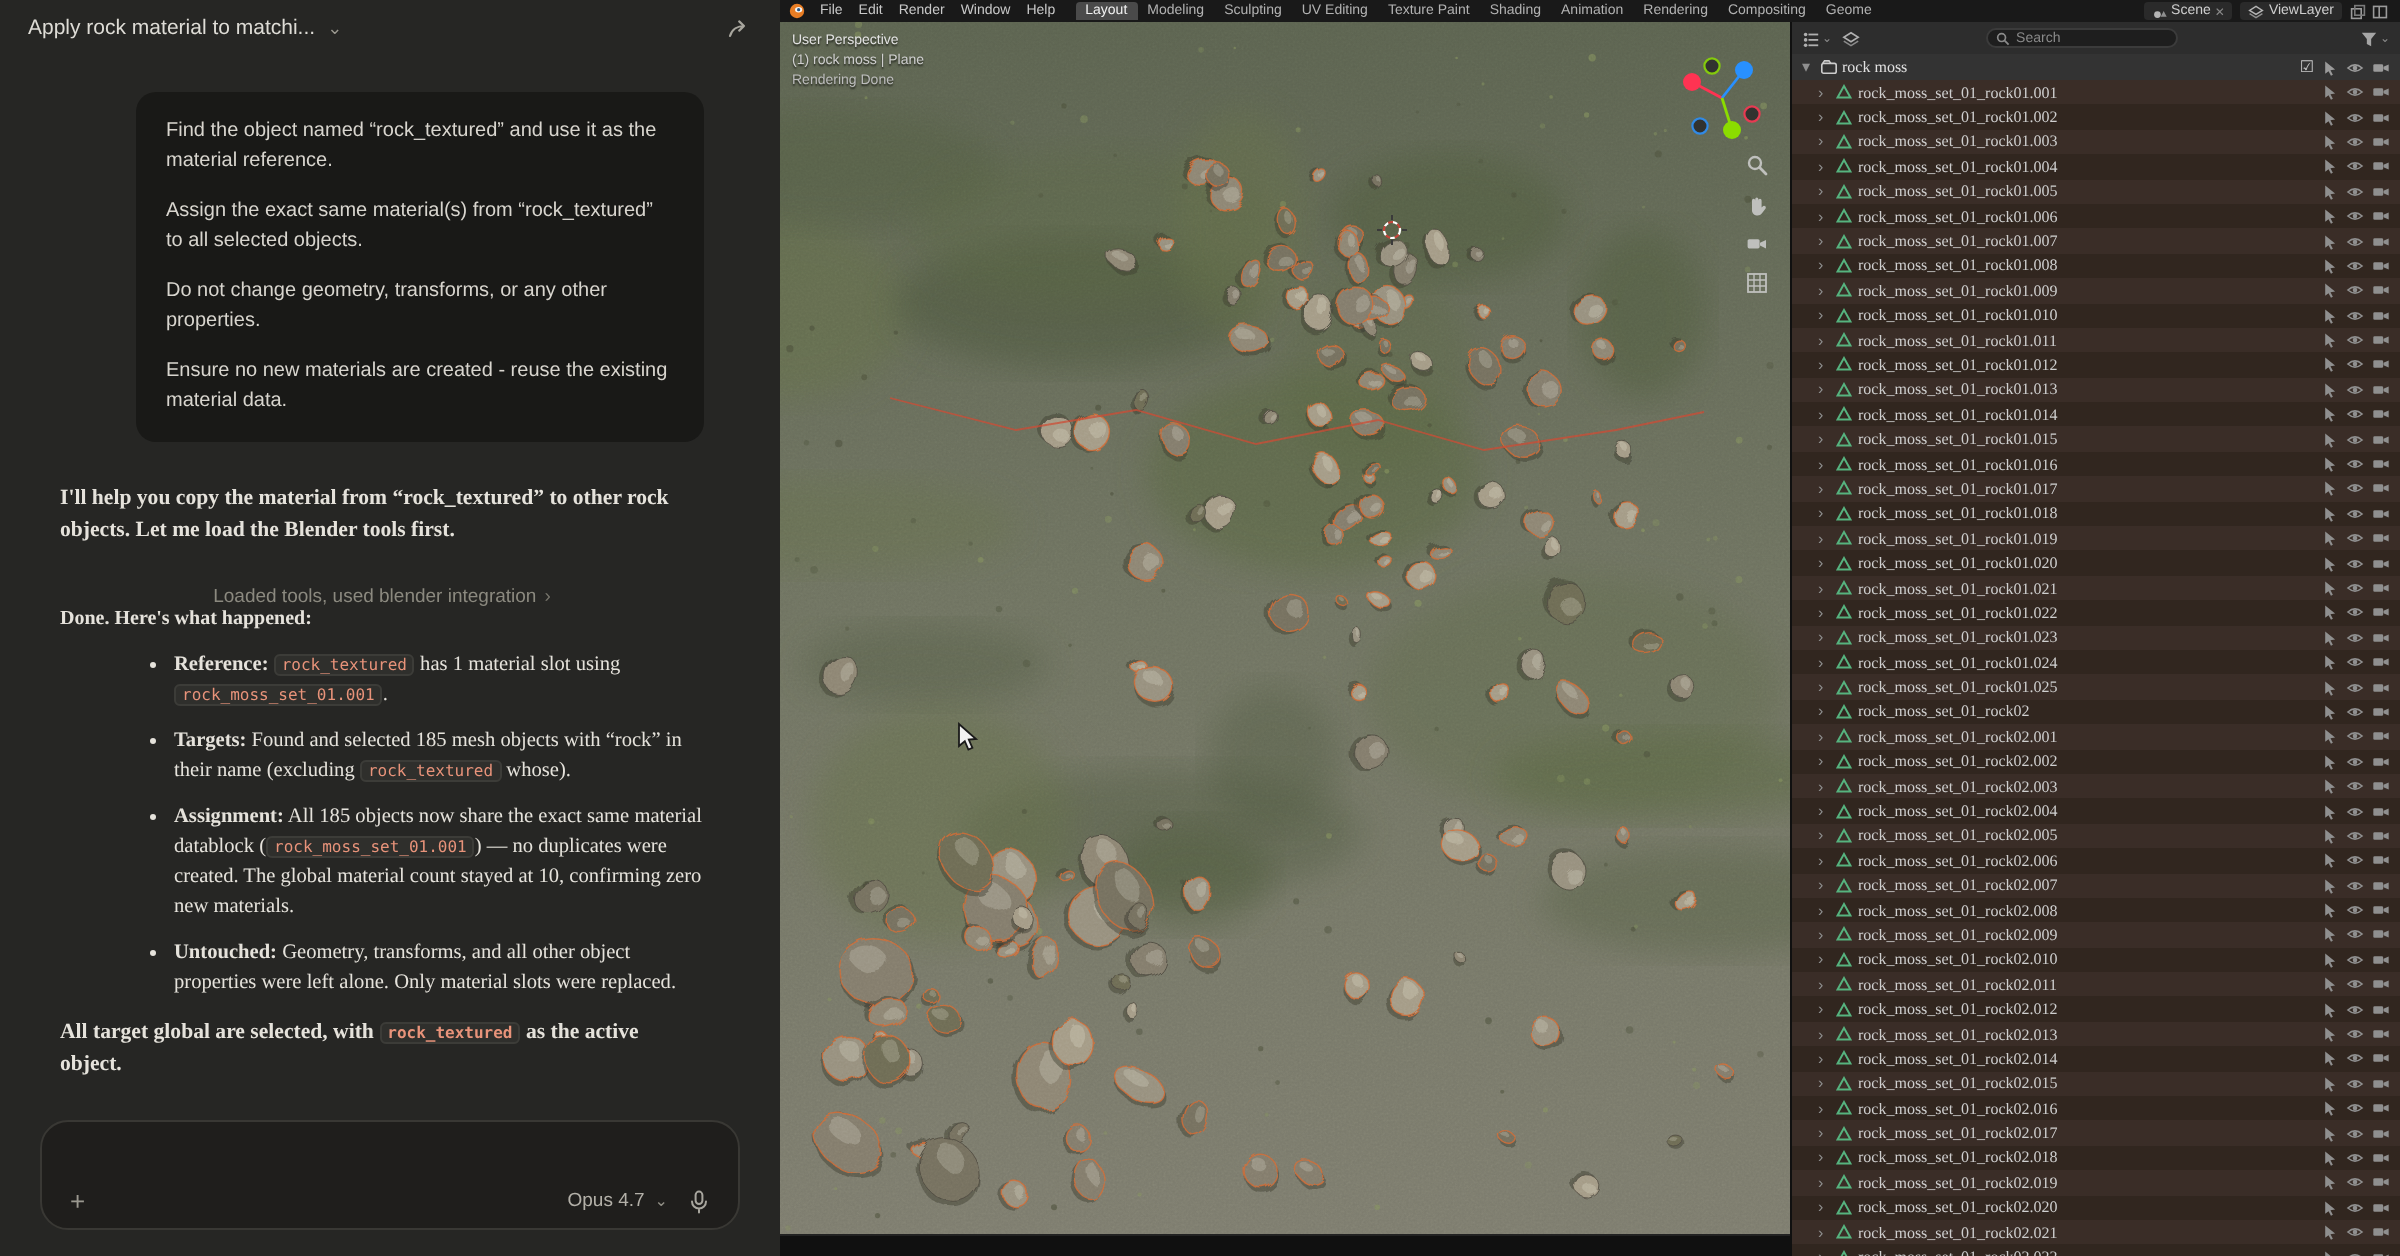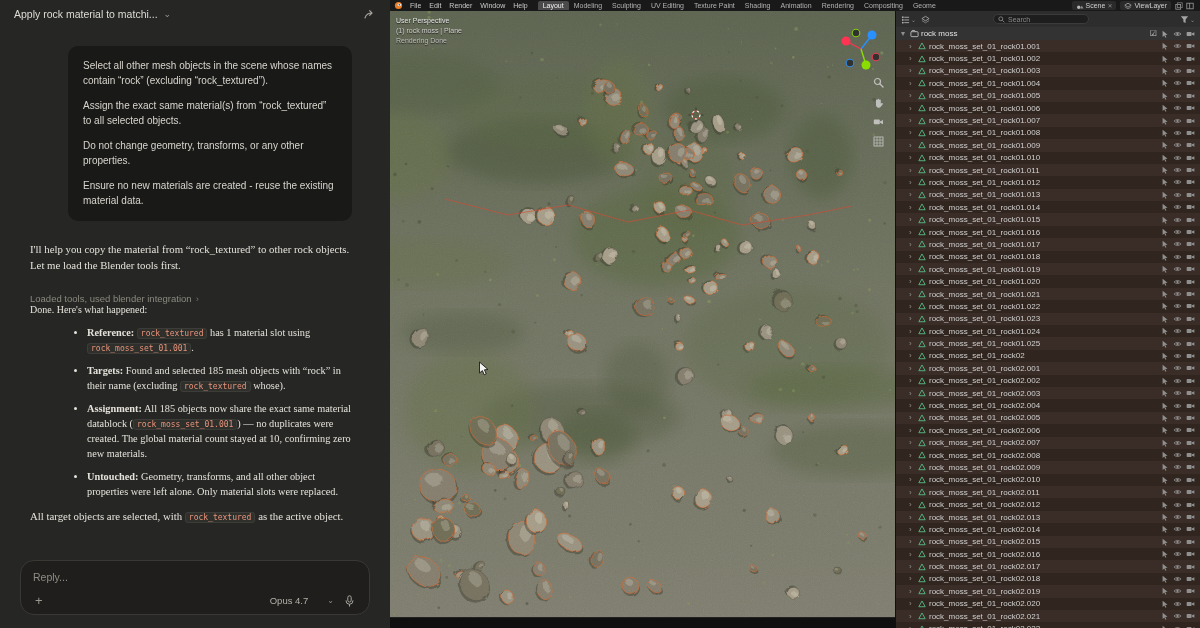--- a/index.html
+++ b/index.html
@@ -1,43 +1,43 @@
 <!DOCTYPE html>
 <html><head>
 <meta charset="utf-8">
 <style>
   html,body{margin:0;padding:0;background:#111;}
   *{box-sizing:border-box;}
   .screen{position:relative;width:1200px;height:628px;overflow:hidden;background:#1d1d1d;font-family:"Liberation Sans",sans-serif;}
-  .serif{font-family:"Liberation Serif",serif;}
+  .serif{font-family:"Liberation Serif",serif;font-weight:bold;}
 
   
   .chat{position:absolute;left:0;top:0;width:390px;height:628px;background:#262624;color:#e8e6e3;}
   .chat-header{height:27px;display:flex;align-items:center;padding:0 14px;gap:6px;}
   .chat-title{font-size:10.5px;color:#dedcd6;white-space:nowrap;}
   .hchev{color:#9a988f;font-size:9px;}
   .share-btn{margin-left:auto;display:flex;align-items:center;}
   .prompt-card{position:absolute;left:68px;top:46px;width:284px;background:#191917;border-radius:10px;padding:13px 15px;}
   .prompt-card p{margin:0 0 11px;font-size:10px;line-height:1.45;color:#d8d5ce;}
   .prompt-card p:last-child{margin-bottom:0;}
   .chat-body{position:absolute;left:30px;top:241px;width:322px;}
   .chat-body p{margin:0;}
   .intro{font-size:10.8px;line-height:1.5;color:#e5e2db;}
-  .tool-note{margin-top:20px;font-size:9.5px;color:#8b897f;}
+  .tool-note{margin-top:20px;font-size:9.5px;color:#8b897f;text-align:center;}
   .tool-note .tnc{margin-left:4px;color:#77756c;}
   .done{margin-top:18px;font-size:10px;color:#e5e2db;}
   ul.bullets{margin:11px 0 0;padding-left:17px;}
   ul.bullets li{font-family:"Liberation Serif",serif;font-size:10.3px;line-height:1.45;margin-bottom:8px;color:#e5e2db;margin-left:40px;}
   code{font-family:"DejaVu Sans Mono",monospace;font-size:8px;color:#e8937a;background:#2f2f2c;border:1px solid #3c3c38;border-radius:3px;padding:0 3px;}
   .closing{margin-top:15px;font-size:10.8px;line-height:1.5;color:#e5e2db;}
   .reply-box{position:absolute;left:20px;bottom:13px;width:350px;height:55px;background:#1f1e1c;border:1px solid #393834;border-radius:14px;padding:10px 12px;}
   .reply-placeholder{font-size:10.5px;color:#8f8d84;}
   .reply-bottom{position:absolute;left:14px;right:14px;bottom:7px;display:flex;align-items:center;}
   .plus{color:#9a988f;font-size:13px;line-height:13px;}
-  .model{margin-left:auto;font-size:9.5px;color:#b3b0a8;display:flex;gap:19px;align-items:center;}
+  .model{margin-left:auto;font-size:9.5px;color:#b3b0a8;display:flex;gap:5px;align-items:center;}
   .mchev{font-size:8px;color:#8f8d84;}
   .mic{margin-left:10px;display:flex;align-items:center;}
 
   
   .blender{position:absolute;left:390px;top:0;width:810px;height:628px;background:#1d1d1d;color:#c5c5c5;}
   .topbar{position:absolute;top:0;left:0;right:0;height:11px;background:#191919;display:flex;align-items:center;font-size:7px;padding:0 4px;white-space:nowrap;overflow:hidden;}
   .blogo{display:flex;align-items:center;margin-right:3px;}
   .menu-item{padding:0 4px;color:#c9c9c9;}
   .tabs{display:flex;margin-left:6px;align-items:center;}
   .tab{padding:1px 5px;border-radius:2px 2px 0 0;color:#b2b2b2;}
@@ -64,21 +64,21 @@
   .tiny-chev{font-size:6px;color:#8a8a8a;}
   .search{width:96px;height:10px;background:#1e1e1e;border:1px solid #3b3b3b;border-radius:5px;display:flex;align-items:center;padding:0 4px;gap:3px;font-size:7px;color:#8a8a8a;margin-left:58px;margin-right:auto;}
   .outliner-list{flex:1;overflow:hidden;}
   .orow{height:12.4px;display:flex;align-items:center;padding:0 3px 0 5px;font-size:8px;color:#cfcfcf;}
   .orow.collection{height:13px;background:#333333;color:#e0e0e0;}
   .orow.even{background:#3a2d27;}
   .orow.odd{background:#31261f;}
   .exp{width:9px;color:#8f8f8f;font-size:8px;flex:none;}
   .orow .indent{width:8px;flex:none;}
   .micon{width:11px;flex:none;display:flex;align-items:center;}
-  .oname{flex:1;white-space:nowrap;overflow:hidden;}
+  .oname{flex:1;white-space:nowrap;overflow:hidden;font-family:Liberation Serif, serif;}
   .ricons{display:flex;gap:4px;align-items:center;flex:none;padding-right:2px;}
   .ricons span{display:flex;align-items:center;}
   .chk{font-size:8px;color:#c8c8c8;}
 </style>
 </head>
 <body>
 
 <div class="screen">
 
   <div class="chat">
@@ -86,43 +86,42 @@
       <span class="chat-title">Apply rock material to matchi...</span>
       <span class="hchev">⌄</span>
       <span class="share-btn">
         <svg width="13" height="12" viewBox="0 0 13 12">
             <path d="M2 10 C3 6.5 6 5 9 5 M9 5 L6.6 2.7 M9 5 L6.6 7.3" stroke="#a8a69e" fill="none" stroke-width="1.1" stroke-linecap="round" stroke-linejoin="round"></path>
           </svg>
       </span>
     </div>
 
     <div class="prompt-card" id="prompt-card">
-        <p>Select all other mesh objects in the scene whose names contain “rock” (excluding “rock_textured”).</p>
+        <p>Find the object named “rock_textured” and use it as the material reference.</p>
         <p>Assign the exact same material(s) from “rock_textured” to all selected objects.</p>
         <p>Do not change geometry, transforms, or any other properties.</p>
         <p>Ensure no new materials are created - reuse the existing material data.</p>
       </div>
 
     <div class="chat-body">
       <p class="intro serif">I'll help you copy the material from “rock_textured” to other rock objects. Let me load the Blender tools first.</p>
       <div class="tool-note">
         <span>Loaded tools, used blender integration</span><span class="tnc">›</span>
       </div>
       <p class="done serif">Done. Here's what happened:</p>
       <ul class="bullets" id="bullets">
           <li><strong>Reference:</strong><span> </span><code>rock_textured</code><span> has 1 material slot using </span><code>rock_moss_set_01.001</code><span>.</span></li>
           <li><strong>Targets:</strong><span> Found and selected 185 mesh objects with “rock” in their name (excluding </span><code>rock_textured</code><span> whose).</span></li>
           <li><strong>Assignment:</strong><span> All 185 objects now share the exact same material datablock (</span><code>rock_moss_set_01.001</code><span>) — no duplicates were created. The global material count stayed at 10, confirming zero new materials.</span></li>
           <li><strong>Untouched:</strong><span> Geometry, transforms, and all other object properties were left alone. Only material slots were replaced.</span></li>
         </ul>
-      <p class="closing serif" id="closing"><span>All target objects are selected, with </span><code>rock_textured</code><span> as the active object.</span></p>
+      <p class="closing serif" id="closing"><span>All target global are selected, with </span><code>rock_textured</code><span> as the active object.</span></p>
     </div>
 
     <div class="reply-box">
-      <div class="reply-placeholder">Reply...</div>
       <div class="reply-bottom">
         <span class="plus">+</span>
         <span class="model">
           <span>Opus 4.7</span>
           <span class="mchev">⌄</span>
         </span>
         <span class="mic">
           <svg width="11" height="12" viewBox="0 0 11 12">
               <rect x="3.8" y="0.8" width="3.4" height="6.2" rx="1.7" fill="none" stroke="#a8a69e" stroke-width="1"></rect>
               <path d="M2 5.8 a3.5 3.5 0 0 0 7 0 M5.5 9.6 V11.2" stroke="#a8a69e" fill="none" stroke-width="1" stroke-linecap="round"></path>

